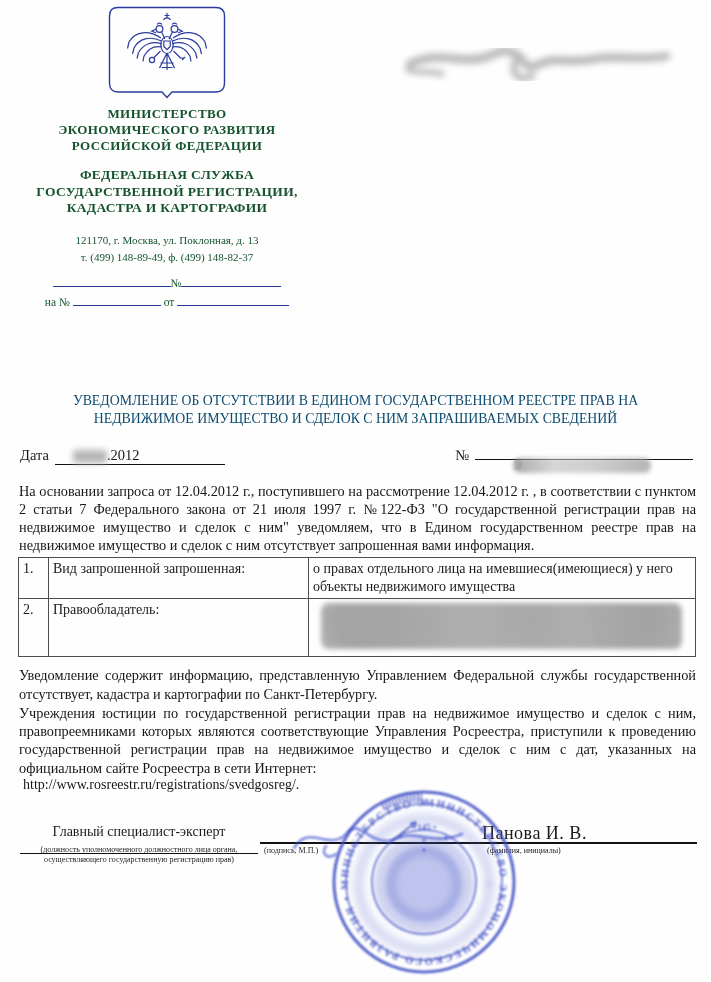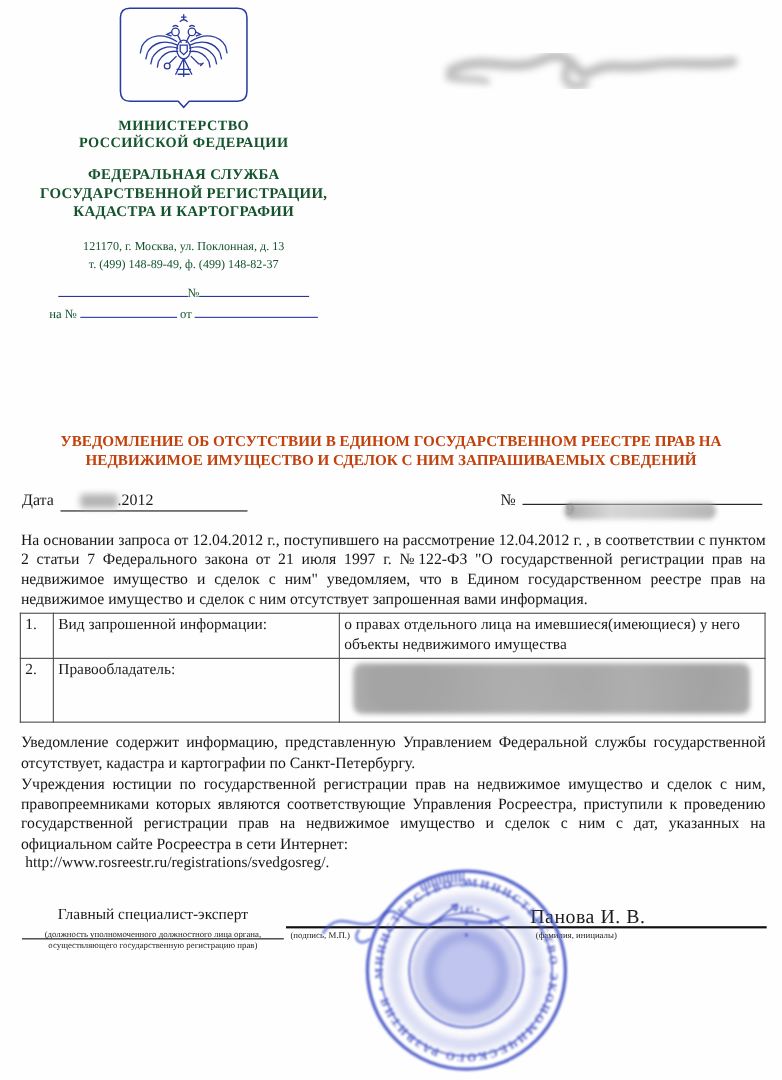--- a/index.html
+++ b/index.html
@@ -14,21 +14,21 @@
   .lh-dept{margin-top:15px;font-weight:bold;font-size:13px;line-height:15.5px;}
   .lh-addr{margin-top:15px;font-size:11px;line-height:17px;}
   .lh-ref{margin-top:8px;font-size:11.5px;line-height:19px;}
   .u{display:inline-block;border-bottom:1px solid #27389b;height:11px;vertical-align:baseline;}
 
   
   .smudge{position:absolute;left:398px;top:12px;}
 
   
   .doc-title{position:absolute;top:392px;left:30px;width:651px;text-align:center;
-             font-weight:bold;font-size:13.8px;line-height:17.5px;color:#c2410c;}
+             font-weight:normal;font-size:13.8px;line-height:17.5px;color:#0c4a6e;}
 
   
   .dateline{position:absolute;top:447px;left:20px;width:677px;font-size:14.5px;}
   .dl-left{position:absolute;left:0;top:0;}
   .dl-right{position:absolute;left:435px;top:0;}
   .dl-underline{display:inline-block;border-bottom:1.6px solid #111;margin-left:6px;
                 position:relative;vertical-align:baseline;}
   .blur-blob{display:inline-block;background:#b5b5b5;filter:blur(3px);border-radius:3px;vertical-align:middle;}
   .num-streak{position:absolute;left:38px;top:-1px;width:138px;height:15px;border-radius:7px;
               background:linear-gradient(90deg,#8f8f8f,#c9c9c9 30%,#bdbdbd 60%,#9d9d9d);
@@ -106,20 +106,21 @@
         <path d="M59,47 l-7.5,15 M59,47 v17 M59,47 l7.5,15"></path>
         <path d="M52.5,57 h13 M53.5,61.5 h11"></path>
         <path d="M52.5,45 l-7,7 M65.5,45 l7,7"></path>
         <circle cx="44" cy="54" r="2.6"></circle>
         <path d="M74,54 l3,-3 M72,52 l4.5,0"></path>
       </g>
     </svg>
 
     <div class="lh-ministry">
       <div>МИНИСТЕРСТВО</div>
+      <div>ЭКОНОМИЧЕСКОГО РАЗВИТИЯ</div>
       <div>РОССИЙСКОЙ ФЕДЕРАЦИИ</div>
     </div>
 
     <div class="lh-service">
       <div>ФЕДЕРАЛЬНАЯ СЛУЖБА</div>
       <div>ГОСУДАРСТВЕННОЙ РЕГИСТРАЦИИ,</div>
       <div>КАДАСТРА И КАРТОГРАФИИ</div>
     </div>
 
 
@@ -170,21 +171,21 @@
       </span>
     </div>
   </div>
 
   <div class="para p1">На основании запроса от 12.04.2012 г., поступившего на рассмотрение 12.04.2012 г. , в соответствии с пунктом 2 статьи 7 Федерального закона от 21 июля 1997 г. №122-ФЗ "О государственной регистрации прав на недвижимое имущество и сделок с ним" уведомляем, что в Едином государственном реестре прав на недвижимое имущество и сделок с ним отсутствует запрошенная вами информация.</div>
 
   <table class="info">
     <tbody>
         <tr>
       <td class="c-num">1.</td>
-      <td class="c-label">Вид запрошенной информации:</td>
+      <td class="c-label">Вид запрошенной запрошенная:</td>
       <td>о правах отдельного лица на имевшиеся(имеющиеся) у него объекты недвижимого имущества</td>
     </tr>
     <tr>
       <td class="c-num">2.</td>
       <td class="c-label">Правообладатель:</td>
       <td style="height:52px;">
         <div class="holder-blob"></div>
       </td>
     </tr>
   </tbody>

